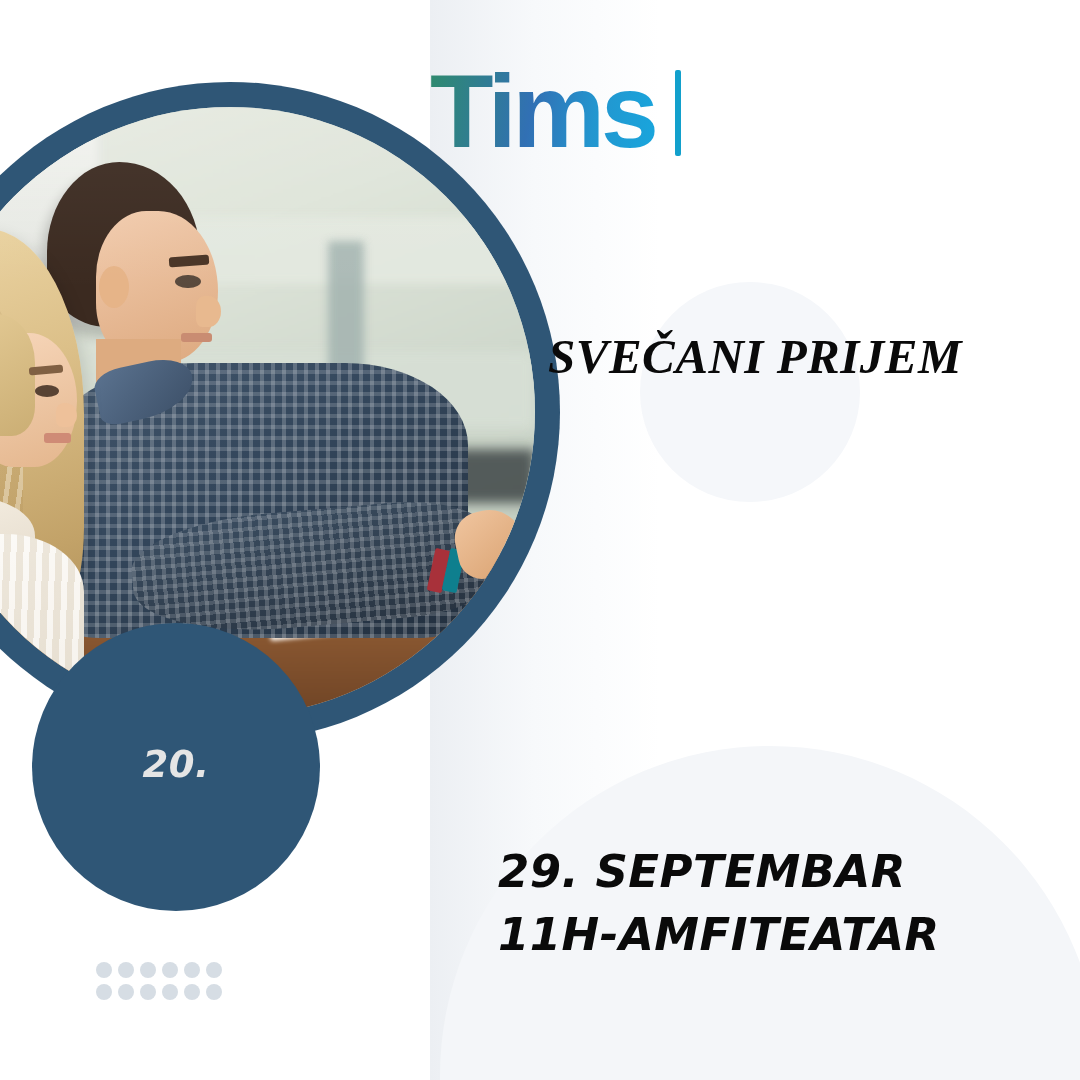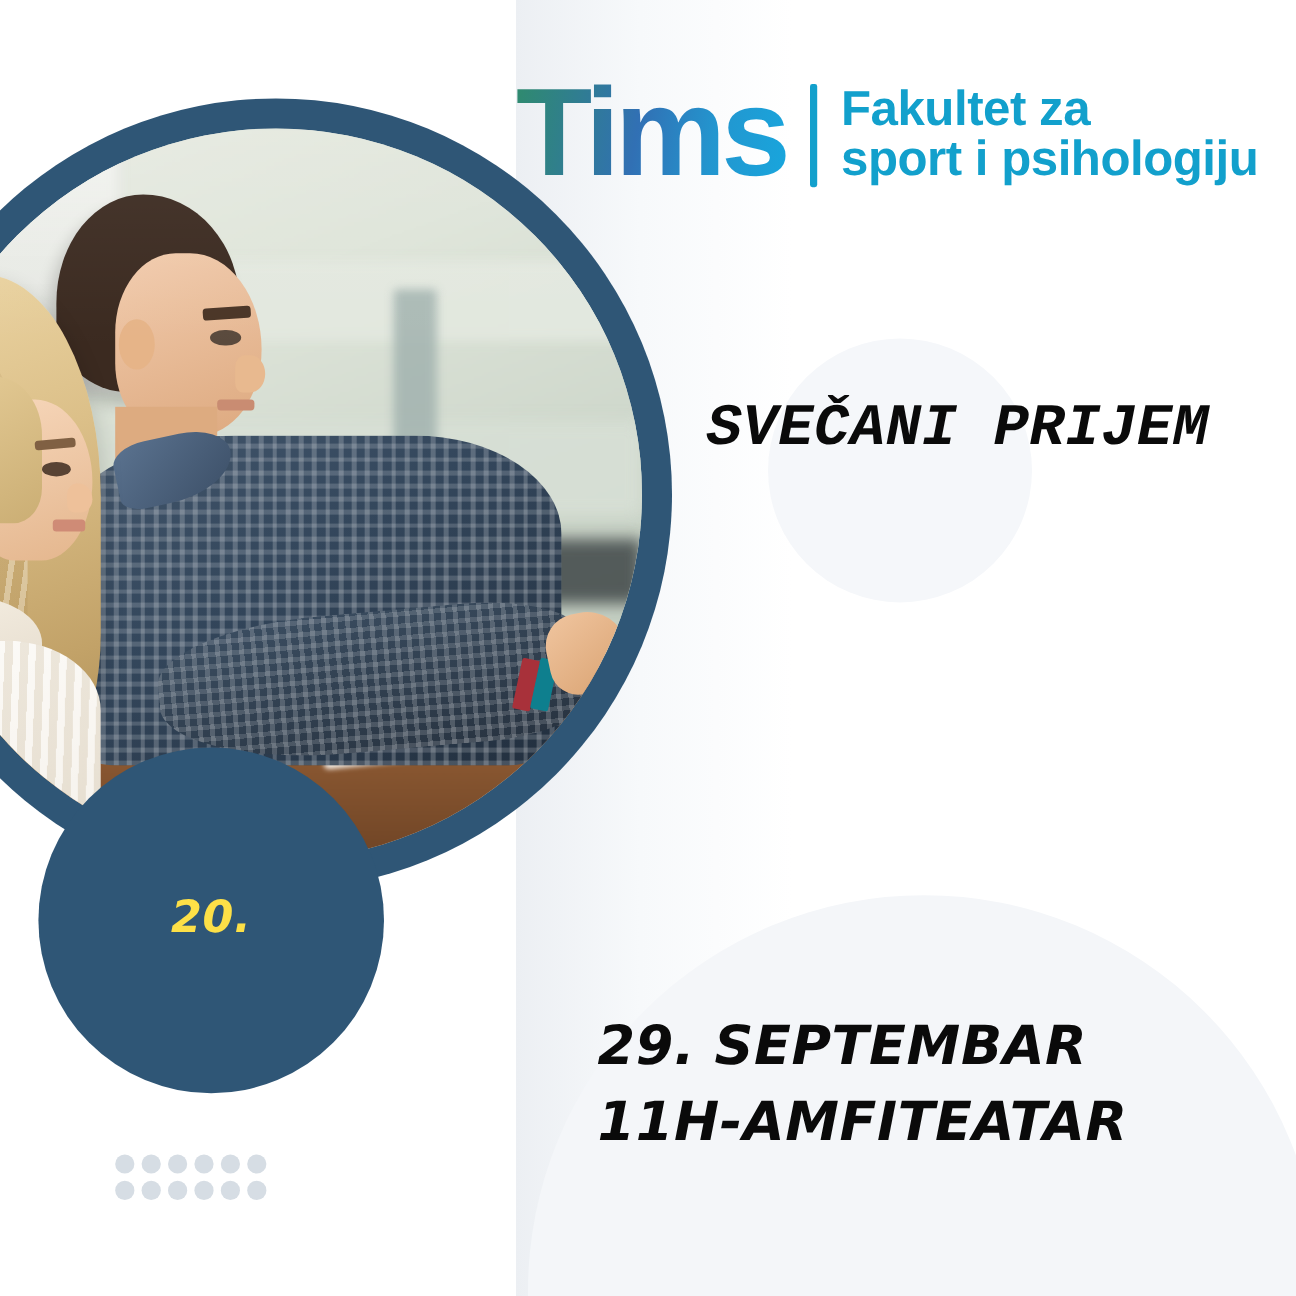--- a/index.html
+++ b/index.html
@@ -229,21 +229,21 @@
 
   
   .gen-badge{
     position:absolute;
     left:32px;top:623px;
     width:288px;height:288px;
     border-radius:50%;
     background:#2f5676;
     display:flex;flex-direction:row;
     align-items:center;justify-content:center;
-    color:#fde047;
+    color:#e5e5e5;
     text-align:center;
     gap:28px;
   }
   .gen-badge .gen-num{
     font-family:"DejaVu Sans", sans-serif;
     font-style:italic;font-weight:bold;
     font-size:37px;line-height:1.05;
     letter-spacing:.5px;
     margin-bottom:4px;
   }
@@ -298,22 +298,21 @@
     font-size:41px;
     line-height:1.04;
     color:#12a0cc;
     letter-spacing:-.4px;
   }
 
   
   .headline{
     position:absolute;
     left:548px;top:326px;width:500px;
-    text-align:center;
-    font-family:Liberation Mono, monospace;
+    font-family:Liberation Serif, serif;
     font-style:italic;font-weight:bold;
     font-size:49px;line-height:1.28;
     letter-spacing:.5px;
     color:#0a0a0a;
   }
   .year{
     position:absolute;
     left:548px;top:560px;width:500px;
     text-align:center;
     font-family:"Liberation Sans", sans-serif;
@@ -401,24 +400,20 @@
       <i></i>
       <i></i>
       <i></i>
       <i></i>
       <i></i>
   </div>
 
   <div class="logo">
     <div class="wordmark">Tims</div>
     <div class="divider"></div>
-    <div class="subwrap">
-      <div>Fakultet za</div>
-      <div>sport i psihologiju</div>
-    </div>
   </div>
 
   <div class="headline">
     <div>SVEČANI PRIJEM</div>
   </div>
 
 
   <div class="datebox">
     <div>29. SEPTEMBAR</div>
     <div>11H-AMFITEATAR</div>

